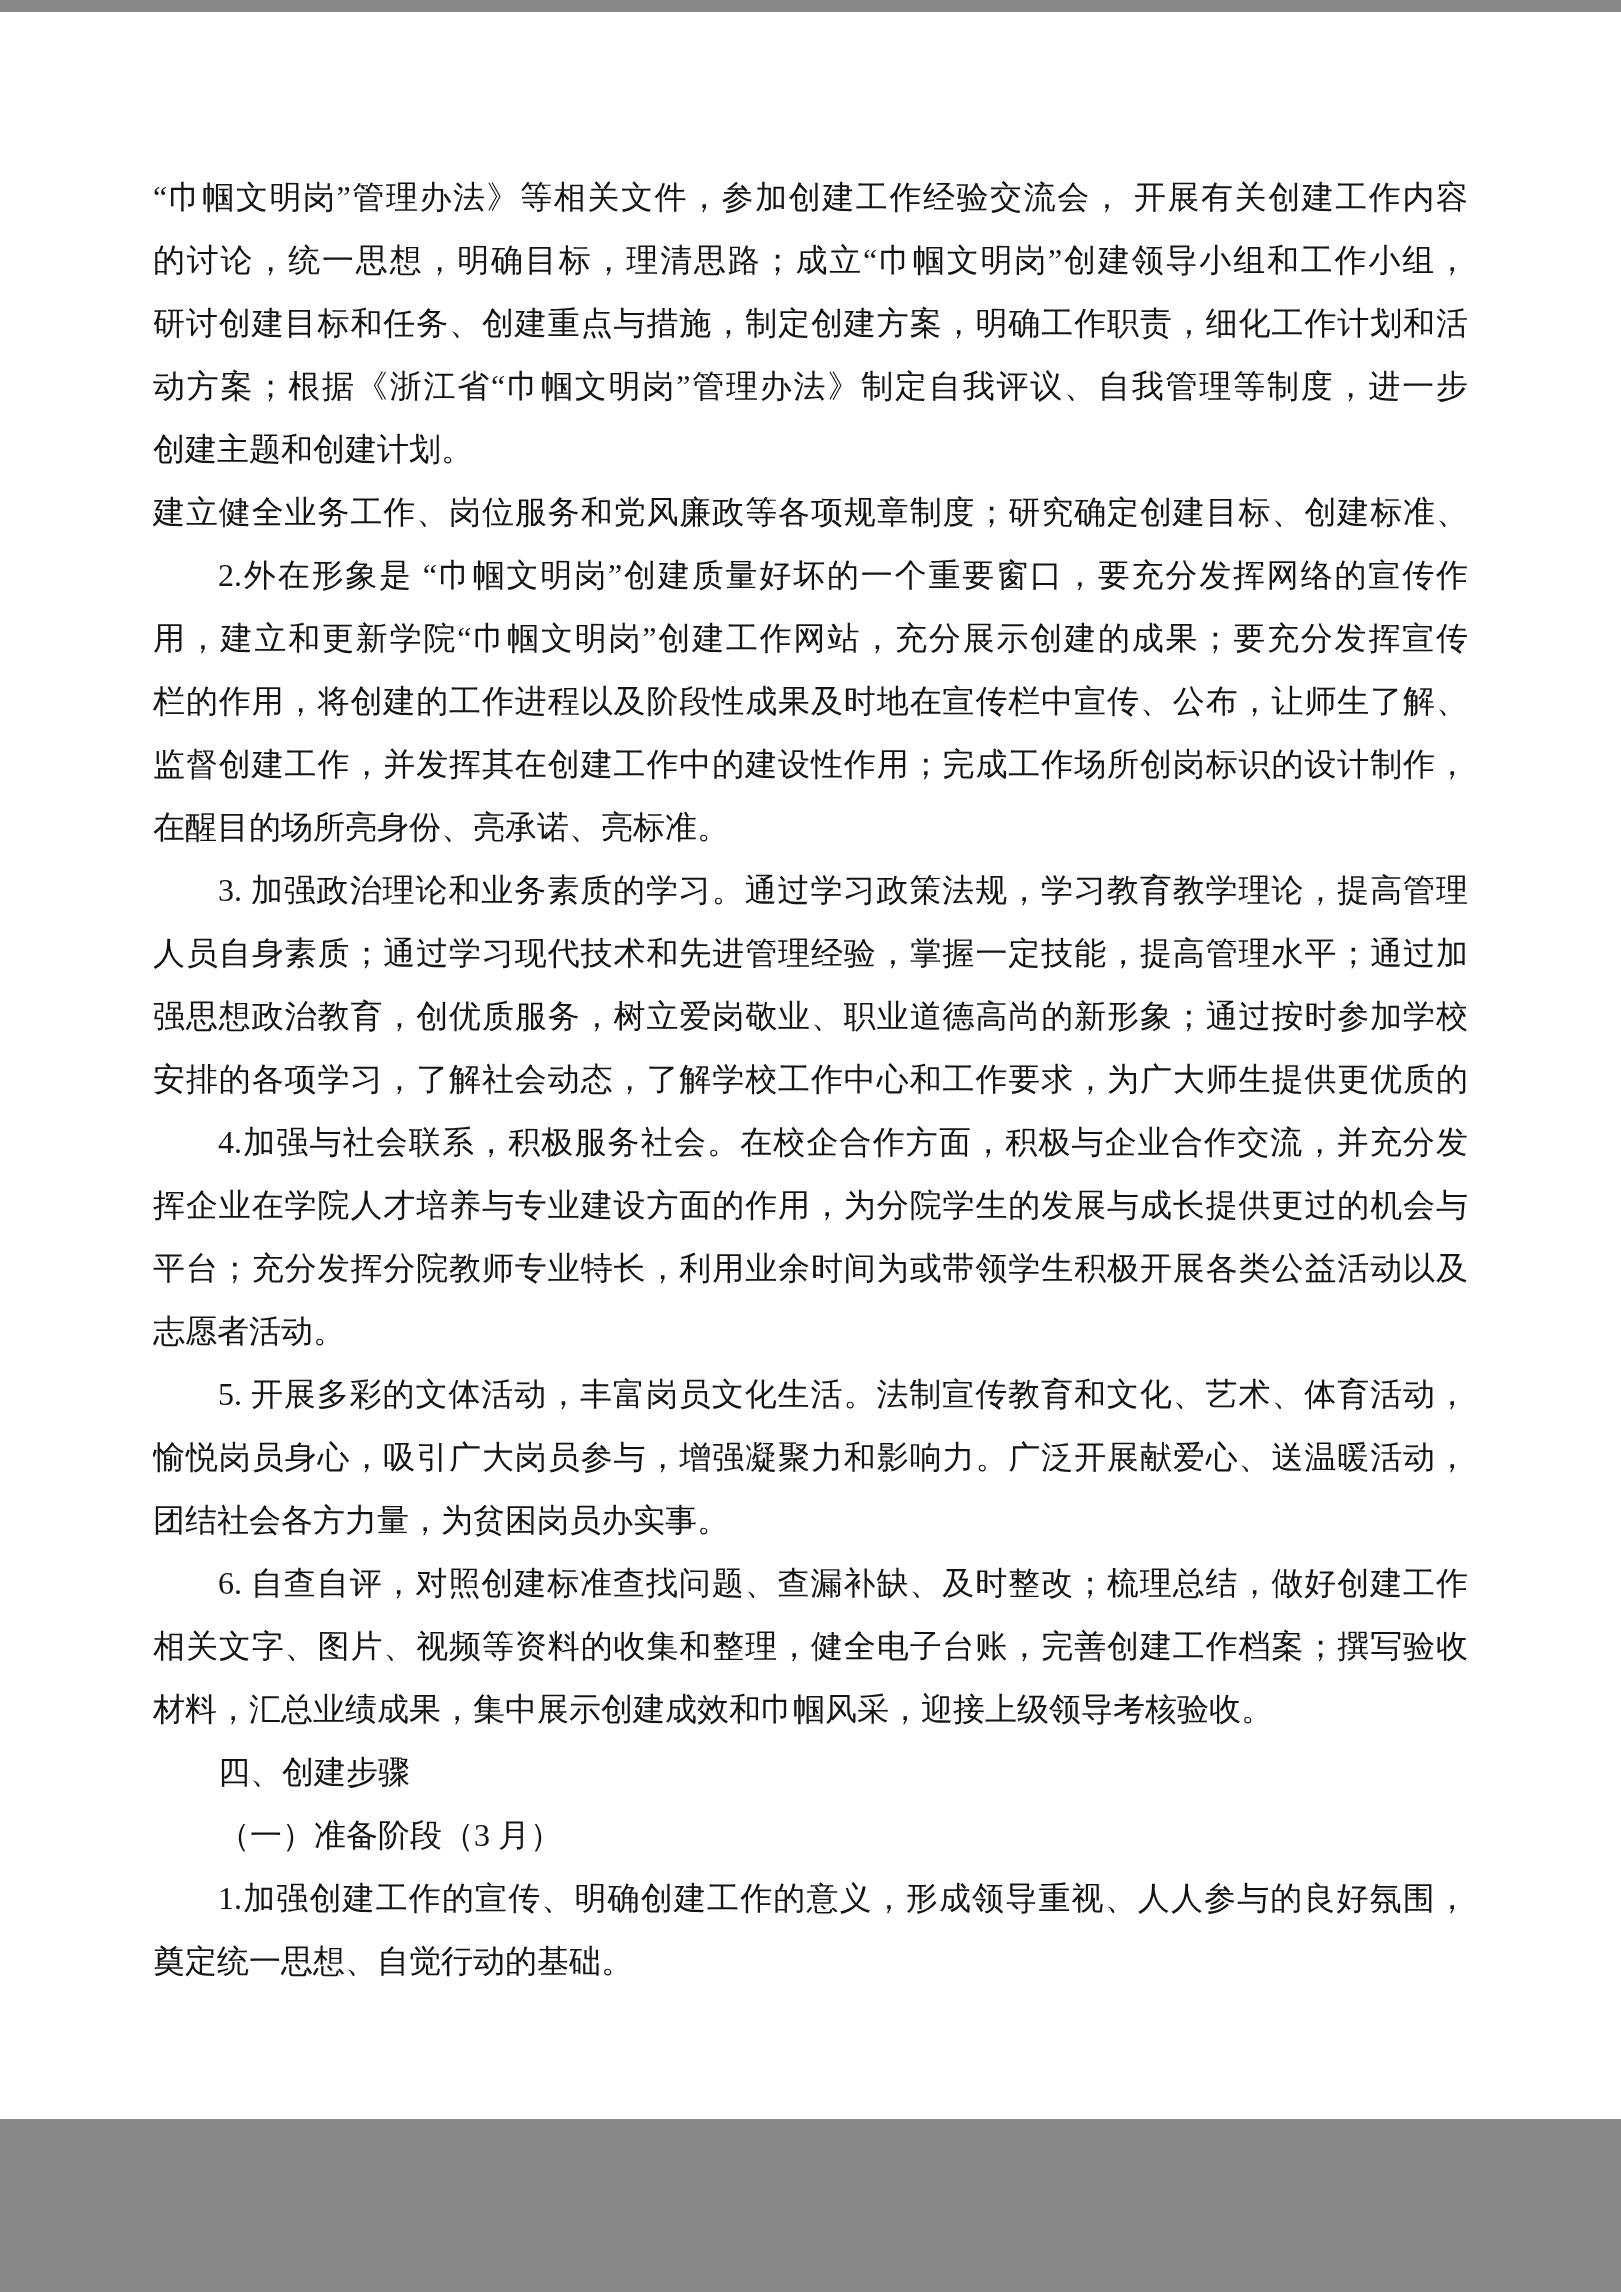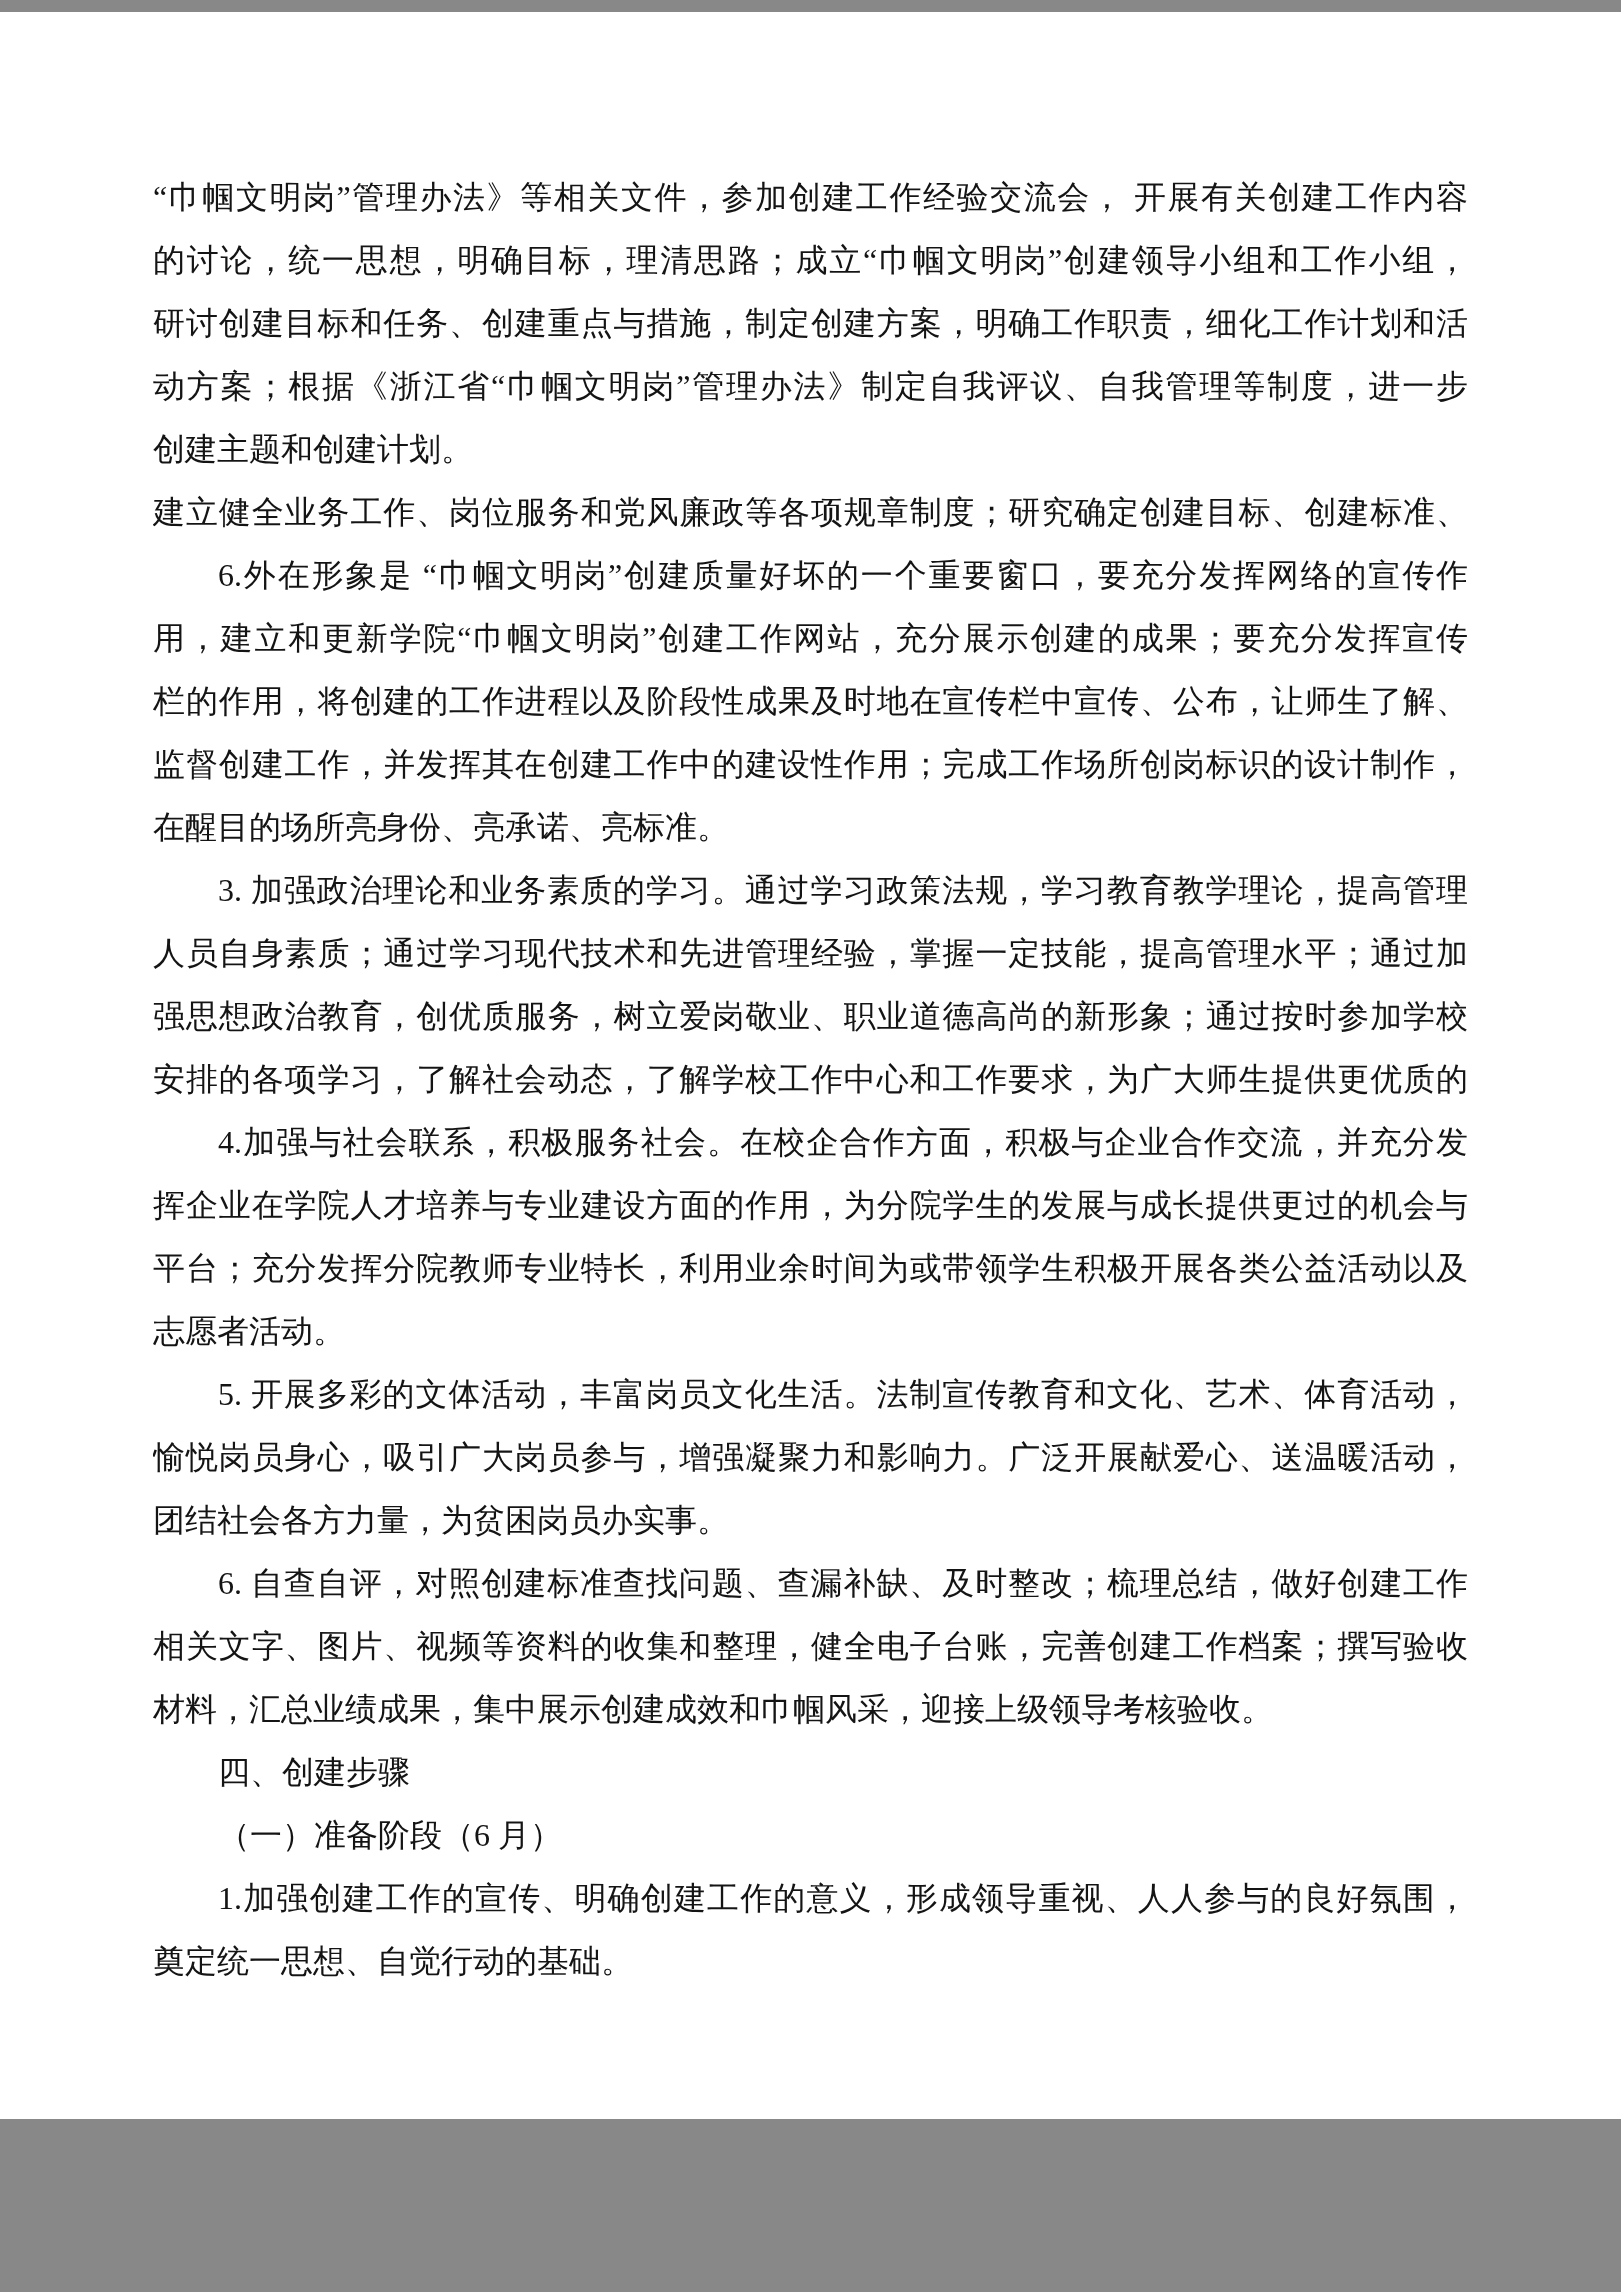--- a/index.html
+++ b/index.html
@@ -45,38 +45,38 @@
 <body>
 
 <div class="page">
   <div class="content">
     <div class="ln">“巾帼文明岗”管理办法》等相关文件，参加创建工作经验交流会， 开展有关创建工作内容</div>
     <div class="ln">的讨论，统一思想，明确目标，理清思路；成立“巾帼文明岗”创建领导小组和工作小组，</div>
     <div class="ln">研讨创建目标和任务、创建重点与措施，制定创建方案，明确工作职责，细化工作计划和活</div>
     <div class="ln">动方案；根据《浙江省“巾帼文明岗”管理办法》制定自我评议、自我管理等制度，进一步</div>
     <div class="ln last">创建主题和创建计划。</div>
     <div class="ln">建立健全业务工作、岗位服务和党风廉政等各项规章制度；研究确定创建目标、创建标准、</div>
-    <div class="ln ind">6.外在形象是 “巾帼文明岗”创建质量好坏的一个重要窗口，要充分发挥网络的宣传作</div>
+    <div class="ln ind">2.外在形象是 “巾帼文明岗”创建质量好坏的一个重要窗口，要充分发挥网络的宣传作</div>
     <div class="ln">用，建立和更新学院“巾帼文明岗”创建工作网站，充分展示创建的成果；要充分发挥宣传</div>
     <div class="ln">栏的作用，将创建的工作进程以及阶段性成果及时地在宣传栏中宣传、公布，让师生了解、</div>
     <div class="ln">监督创建工作，并发挥其在创建工作中的建设性作用；完成工作场所创岗标识的设计制作，</div>
     <div class="ln last">在醒目的场所亮身份、亮承诺、亮标准。</div>
     <div class="ln ind">3. 加强政治理论和业务素质的学习。通过学习政策法规，学习教育教学理论，提高管理</div>
     <div class="ln">人员自身素质；通过学习现代技术和先进管理经验，掌握一定技能，提高管理水平；通过加</div>
     <div class="ln">强思想政治教育，创优质服务，树立爱岗敬业、职业道德高尚的新形象；通过按时参加学校</div>
     <div class="ln">安排的各项学习，了解社会动态，了解学校工作中心和工作要求，为广大师生提供更优质的</div>
     <div class="ln ind">4.加强与社会联系，积极服务社会。在校企合作方面，积极与企业合作交流，并充分发</div>
     <div class="ln">挥企业在学院人才培养与专业建设方面的作用，为分院学生的发展与成长提供更过的机会与</div>
     <div class="ln">平台；充分发挥分院教师专业特长，利用业余时间为或带领学生积极开展各类公益活动以及</div>
     <div class="ln last">志愿者活动。</div>
     <div class="ln ind">5. 开展多彩的文体活动，丰富岗员文化生活。法制宣传教育和文化、艺术、体育活动，</div>
     <div class="ln">愉悦岗员身心，吸引广大岗员参与，增强凝聚力和影响力。广泛开展献爱心、送温暖活动，</div>
     <div class="ln last">团结社会各方力量，为贫困岗员办实事。</div>
     <div class="ln ind">6. 自查自评，对照创建标准查找问题、查漏补缺、及时整改；梳理总结，做好创建工作</div>
     <div class="ln">相关文字、图片、视频等资料的收集和整理，健全电子台账，完善创建工作档案；撰写验收</div>
     <div class="ln last">材料，汇总业绩成果，集中展示创建成效和巾帼风采，迎接上级领导考核验收。</div>
     <div class="ln ind last">四、创建步骤</div>
-    <div class="ln ind last">（一）准备阶段（6 月）</div>
+    <div class="ln ind last">（一）准备阶段（3 月）</div>
     <div class="ln ind">1.加强创建工作的宣传、明确创建工作的意义，形成领导重视、人人参与的良好氛围，</div>
     <div class="ln last">奠定统一思想、自觉行动的基础。</div>
   </div>
 </div>
 
 
 </body></html>

